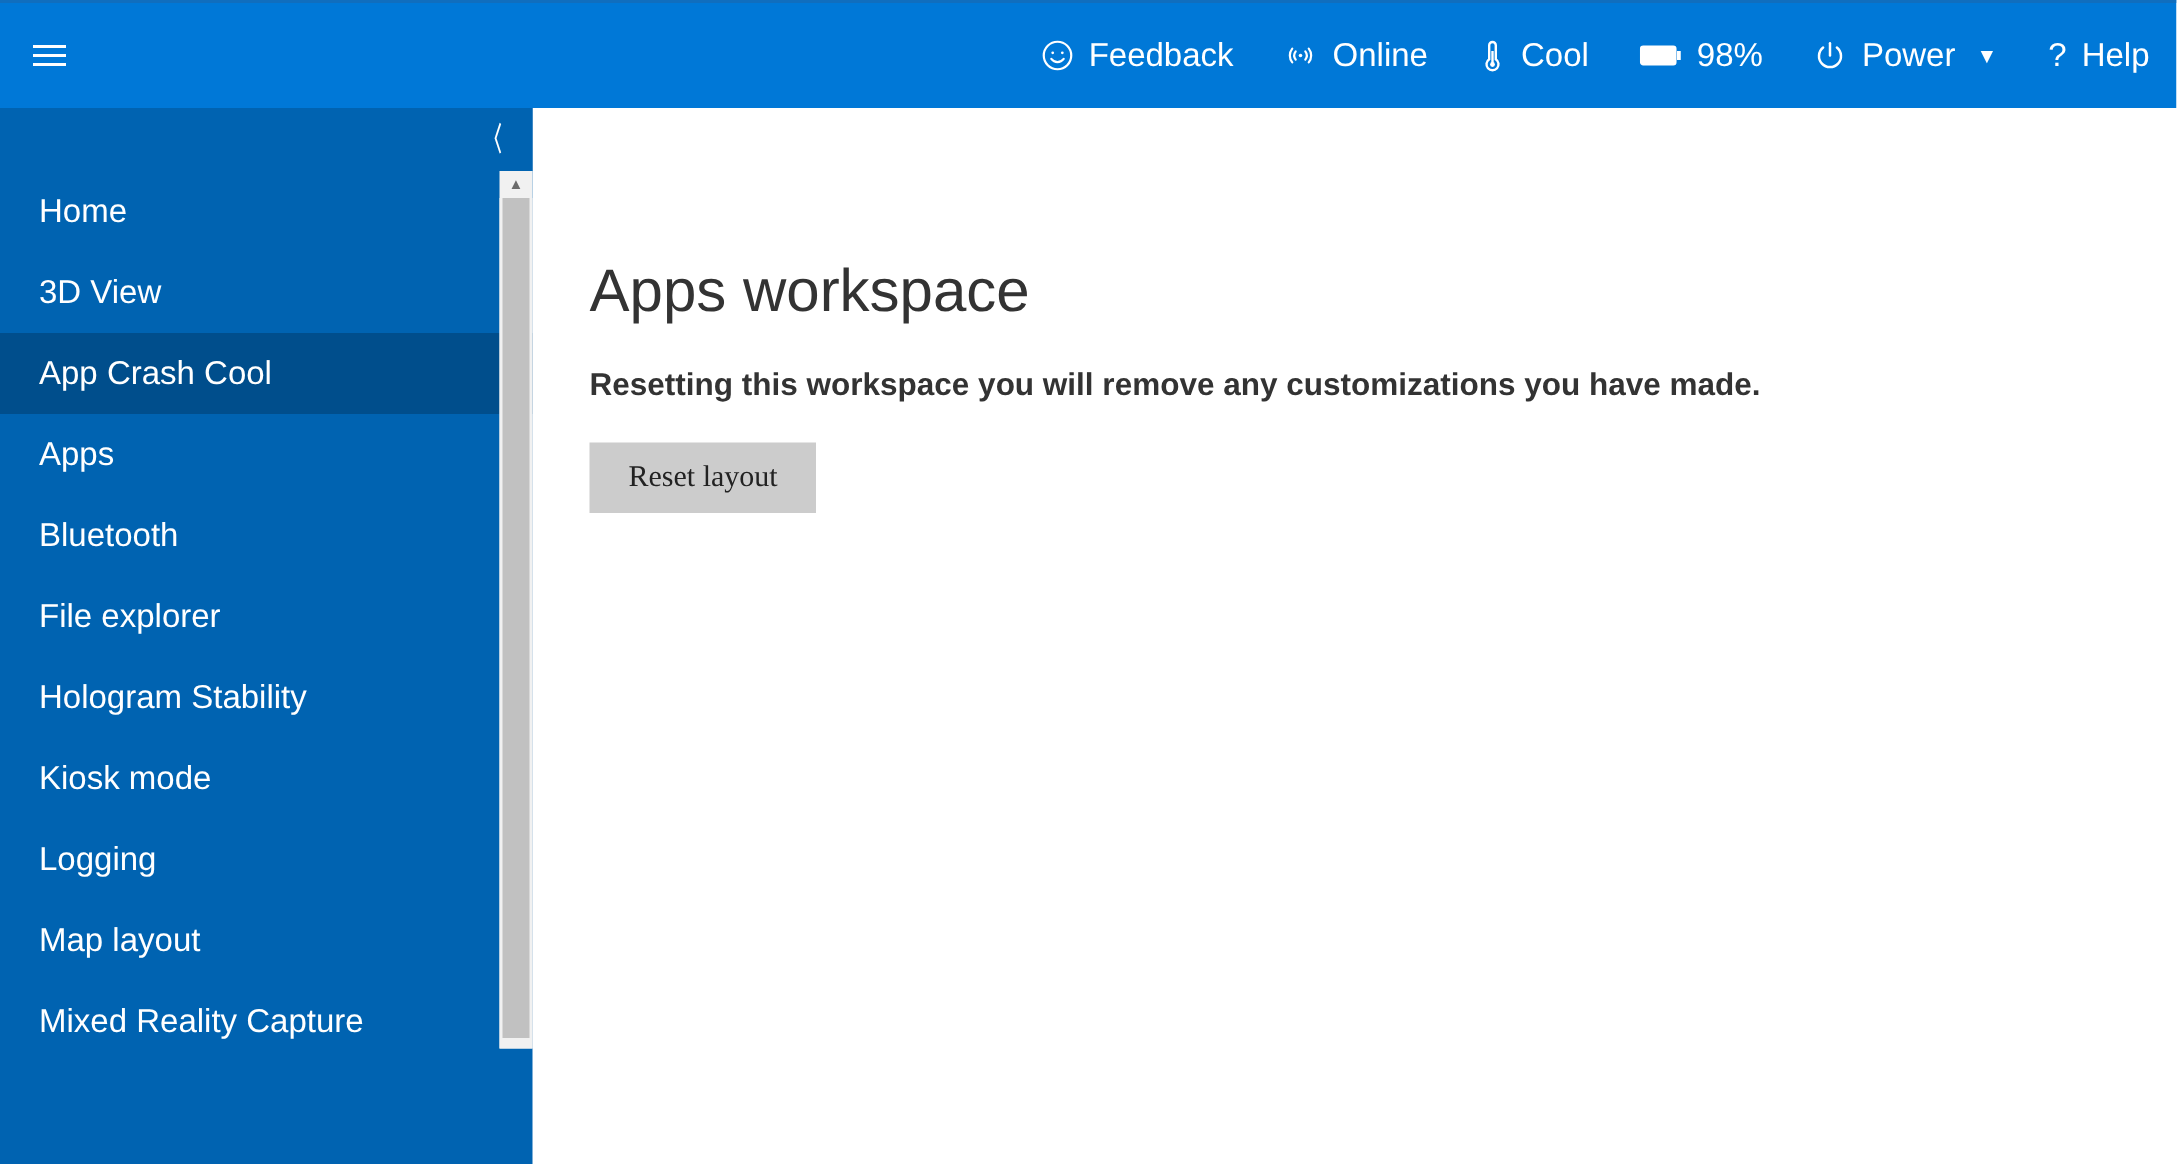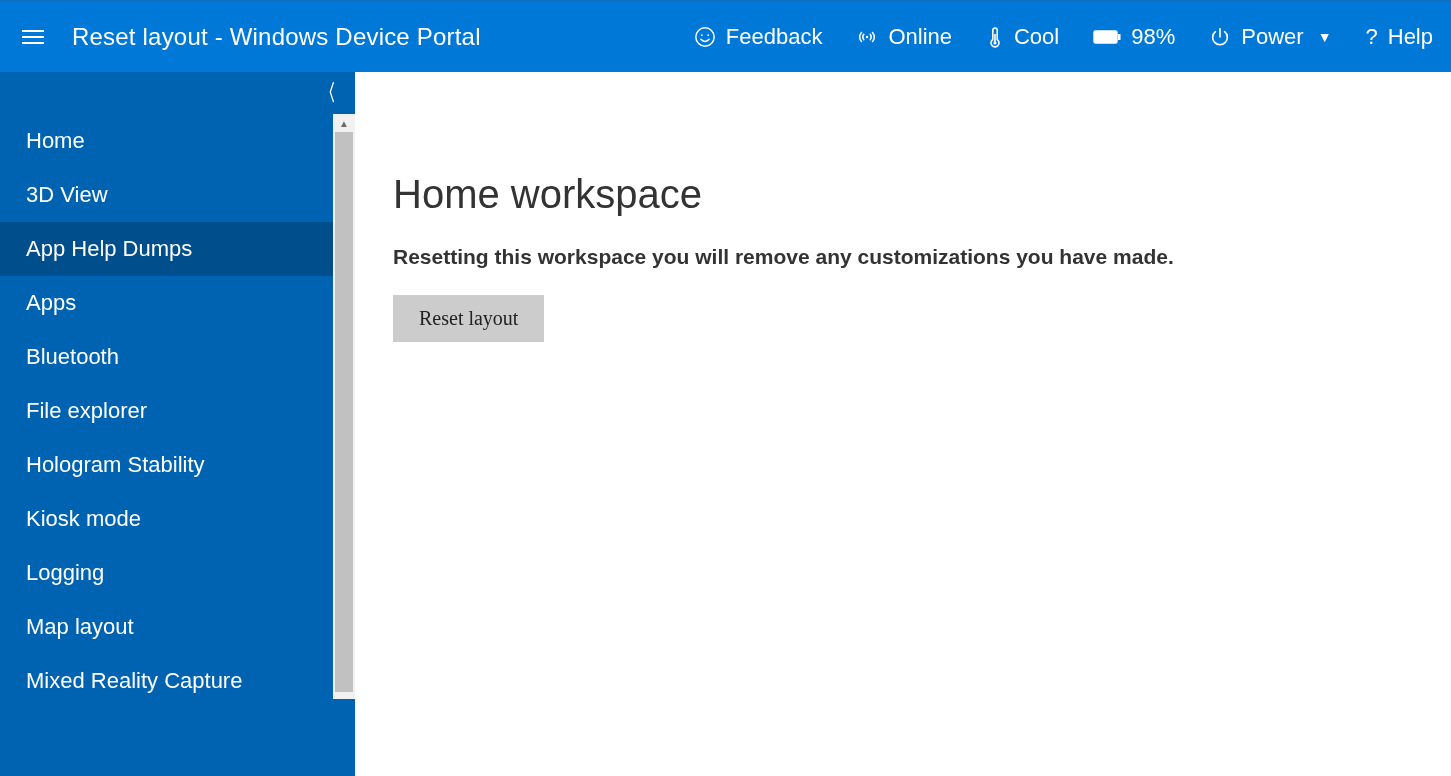--- a/index.html
+++ b/index.html
@@ -52,21 +52,20 @@
 </style>
 </head>
 <body>
 
 <div class="topbar">
   <div class="hamburger">
     <span></span>
       <span></span>
       <span></span>
   </div>
-  <div class="title">Reset layout - Windows Device Portal</div>
   <div class="spacer"></div>
   <div class="status-group">
 
     <div class="status-item">
       <svg width="22" height="22" viewBox="0 0 24 24" fill="none" stroke="#fff" stroke-width="1.6">
         <circle cx="12" cy="12" r="10"></circle>
         <circle cx="8.5" cy="10" r="1" fill="#fff" stroke="none"></circle>
         <circle cx="15.5" cy="10" r="1" fill="#fff" stroke="none"></circle>
         <path d="M7.5 14.5c1.2 1.6 2.8 2.3 4.5 2.3s3.3-.7 4.5-2.3" stroke-linecap="round"></path>
       </svg>
@@ -117,39 +116,39 @@
 </div>
 
 <div class="below-top">
   <div class="sidebar">
     <div class="sidebar-collapse">
       <span class="chev">〈</span>
     </div>
     <div class="nav" id="nav">
         <div class="nav-item"><span>Home</span></div>
         <div class="nav-item"><span>3D View</span></div>
-        <div class="nav-item active"><span>App Help Dumps</span></div>
+        <div class="nav-item active"><span>App Crash Cool</span></div>
         <div class="nav-item"><span>Apps</span></div>
         <div class="nav-item"><span>Bluetooth</span></div>
         <div class="nav-item"><span>File explorer</span></div>
         <div class="nav-item"><span>Hologram Stability</span></div>
         <div class="nav-item"><span>Kiosk mode</span></div>
         <div class="nav-item"><span>Logging</span></div>
         <div class="nav-item"><span>Map layout</span></div>
         <div class="nav-item"><span>Mixed Reality Capture</span></div>
       </div>
 
     <div class="scrollbar-fake">
       <div class="arrow-up">▲</div>
       <div class="track">
         <div class="thumb"></div>
       </div>
     </div>
   </div>
 
   <div class="content">
     <div class="c-wrap">
-      <div class="c-h1">Home workspace</div>
+      <div class="c-h1">Apps workspace</div>
       <div class="c-desc">Resetting this workspace you will remove any customizations you have made.</div>
       <button class="c-btn">Reset layout</button>
     </div>
   </div>
 </div>
 
 </body></html>

